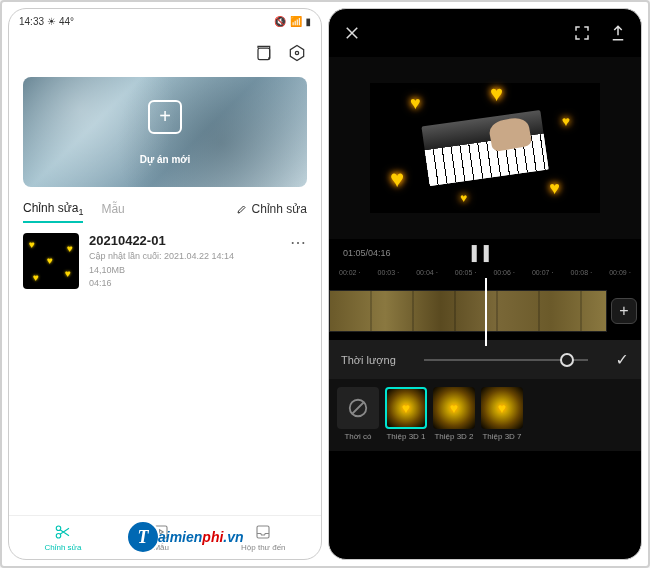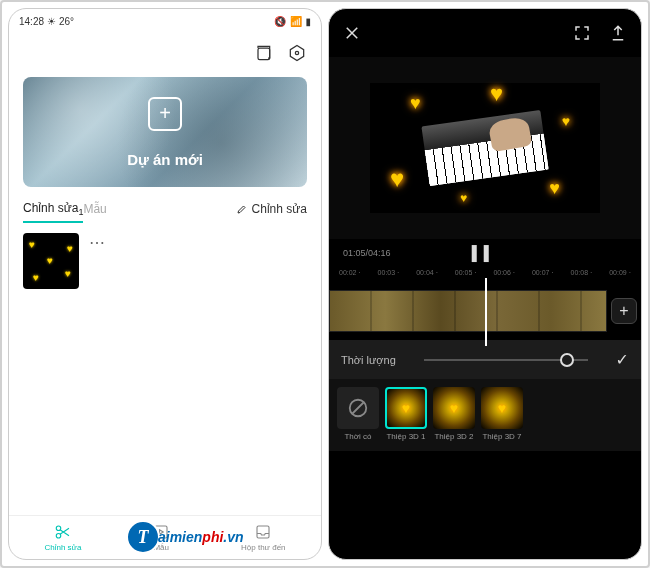--- a/index.html
+++ b/index.html
@@ -9,22 +9,22 @@
 .phone.dark { background: #000; }
 
 
 .statusbar { height: 24px; display: flex; justify-content: space-between; align-items: center; padding: 0 10px; font-size: 10px; color: #333; }
 .statusbar .icons { display: flex; gap: 3px; align-items: center; }
 .toolbar { height: 40px; display: flex; justify-content: flex-end; align-items: center; gap: 14px; padding: 0 14px; }
 .toolbar svg { width: 20px; height: 20px; stroke: #333; fill: none; stroke-width: 1.5; }
 .hero { margin: 4px 14px; height: 110px; border-radius: 8px; background: linear-gradient(135deg, #5a7a8a 0%, #a8c5d1 30%, #7a9aab 60%, #c5d8e0 100%); display: flex; flex-direction: column; align-items: center; justify-content: center; color: #fff; position: relative; overflow: hidden; }
 .hero::before { content: ""; position: absolute; inset: 0; background: radial-gradient(circle at 20% 30%, rgba(255,255,255,0.3) 0%, transparent 40%), radial-gradient(circle at 70% 60%, rgba(60,80,90,0.4) 0%, transparent 50%); }
 .plusbox { width: 34px; height: 34px; border: 2px solid #fff; border-radius: 6px; display: flex; align-items: center; justify-content: center; font-size: 20px; z-index: 1; }
-.hero-label { margin-top: 20px; font-size: 15px; font-weight: 600; z-index: 1; }
-.tabs { display: flex; align-items: center; padding: 10px 14px 6px; gap: 0; }
+.hero-label { margin-top: 20px; font-size: 10px; font-weight: 600; z-index: 1; }
+.tabs { display: flex; align-items: center; padding: 10px 14px 6px; gap: 18px; }
 .tab { font-size: 12px; color: #aaa; position: relative; }
 .tab.active { color: #222; }
 .tab.active::after { content: ""; position: absolute; bottom: -6px; left: 0; right: 0; height: 2px; background: #00c4b4; }
 .tab sub { font-size: 9px; }
 .edit-btn { margin-left: auto; display: flex; gap: 4px; align-items: center; color: #333; font-size: 12px; }
 .edit-btn svg { width: 12px; height: 12px; stroke: #333; fill: none; stroke-width: 2; }
 .project-row { display: flex; padding: 10px 14px; gap: 10px; align-items: flex-start; }
 .thumb { width: 56px; height: 56px; background: #000; border-radius: 4px; position: relative; overflow: hidden; }
 .thumb .h { position: absolute; color: #ffd700; font-size: 10px; text-shadow: 0 0 3px #ffd700; }
 .pinfo { flex: 1; }
@@ -80,23 +80,23 @@
 .fx span { color: #999; font-size: 8px; white-space: nowrap; }
 </style>
 </head>
 <body>
 
 <div class="container">
 
   <div class="phone">
     <div class="statusbar">
       <div class="icons">
-        <span>14:28</span>
+        <span>14:33</span>
         <span>☀</span>
-        <span>26°</span>
+        <span>44°</span>
       </div>
       <div class="icons">
         <span>🔇</span>
         <span>📶</span>
         <span>▮</span>
       </div>
     </div>
     <div class="toolbar">
       <svg viewBox="0 0 24 24">
           <rect x="6" y="6" width="14" height="14" rx="2"></rect>
@@ -123,20 +123,26 @@
         <span>Chỉnh sửa</span>
       </div>
     </div>
     <div class="project-row">
       <div class="thumb">
         <span class="h" style="left:6px;top:6px">♥</span>
         <span class="h" style="right:6px;top:10px">♥</span>
         <span class="h" style="left:10px;bottom:6px">♥</span>
         <span class="h" style="right:8px;bottom:10px">♥</span>
         <span class="h" style="left:24px;top:22px">♥</span>
+      </div>
+      <div class="pinfo">
+        <div class="title">20210422-01</div>
+        <div class="meta">Cập nhật lần cuối: 2021.04.22 14:14</div>
+        <div class="meta">14,10MB</div>
+        <div class="meta">04:16</div>
       </div>
       <div class="more">⋯</div>
     </div>
     <div class="bottomnav">
       <div class="item active">
         <svg viewBox="0 0 24 24">
             <circle cx="6" cy="7" r="3"></circle>
             <circle cx="6" cy="17" r="3"></circle>
             <path d="M8 9l12 8M8 15l12-8"></path>
           </svg>

